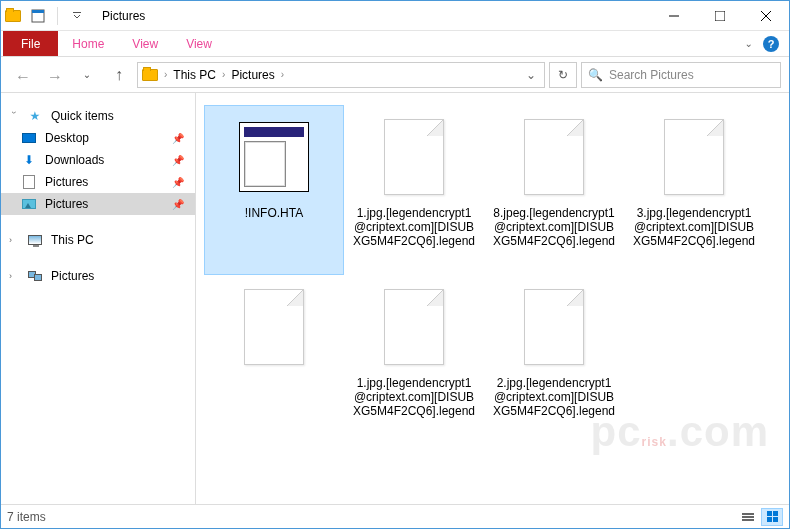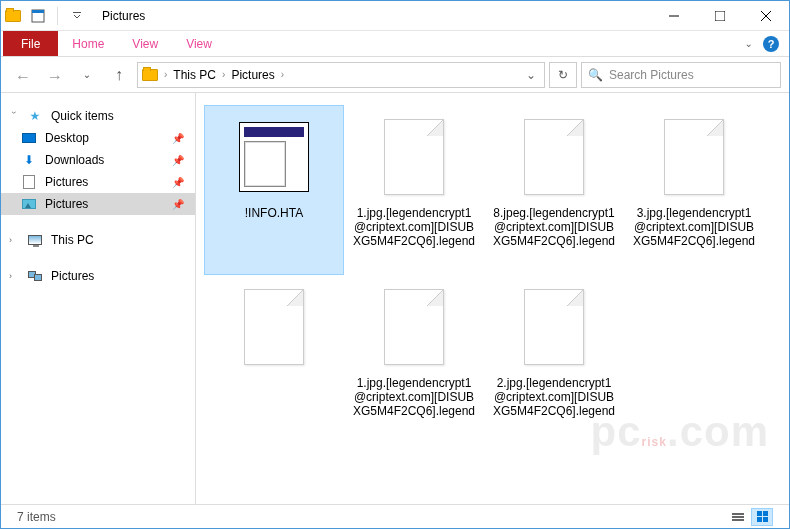--- a/index.html
+++ b/index.html
@@ -57,21 +57,21 @@
 .files{display:flex;flex-wrap:wrap;gap:0;align-content:flex-start}
 .file{width:140px;height:170px;display:flex;flex-direction:column;align-items:center;padding:6px;border:1px solid transparent}
 .file.sel{background:#cce8ff;border:1px solid #99d1ff}
 .thumb{width:80px;height:90px;display:flex;align-items:center;justify-content:center;margin-bottom:4px}
 .blank-file{width:60px;height:76px;background:#fff;border:1px solid #ccc;position:relative;box-shadow:1px 1px 2px rgba(0,0,0,0.1)}
 .blank-file::before{content:"";position:absolute;top:0;right:0;width:16px;height:16px;background:linear-gradient(135deg,transparent 48%,#ccc 48%,#ccc 52%,#f0f0f0 52%)}
 .hta-icon{width:70px;height:70px;background:#fff;border:1px solid #000;position:relative}
 .hta-icon::before{content:"";position:absolute;top:4px;left:4px;right:4px;height:10px;background:#29247a}
 .hta-icon::after{content:"";position:absolute;top:18px;left:4px;width:40px;bottom:4px;background:#fff;border:1px solid #888;box-shadow:inset 0 0 0 1px #ddd}
 .fname{text-align:center;font-size:12px;line-height:14px;word-break:break-all;max-width:130px;color:#000}
-.statusbar{position:absolute;bottom:0;left:0;right:0;height:24px;border-top:1px solid #ddd;display:flex;align-items:center;padding:0 16px;font-size:12px;color:#555;background:#fff}
+.statusbar{position:absolute;bottom:0;left:0;right:0;height:24px;border-top:1px solid #ddd;display:flex;align-items:center;padding:0 6px;font-size:12px;color:#555;background:#fff}
 .sb-right{margin-left:auto;display:flex;gap:2px}
 .view-btn{width:22px;height:18px;border:1px solid transparent;display:flex;align-items:center;justify-content:center}
 .view-btn.active{background:#cce8ff;border-color:#99d1ff}
 .vb-list{display:flex;flex-direction:column;gap:1px}
 .vb-list span{width:12px;height:2px;background:#666}
 .vb-grid{display:grid;grid-template-columns:5px 5px;grid-template-rows:5px 5px;gap:1px}
 .vb-grid span{background:#0078d7}
 .watermark{position:absolute;right:20px;bottom:50px;font-size:42px;font-weight:bold;color:rgba(200,200,200,0.35);letter-spacing:1px;pointer-events:none;font-family:Arial}
 .watermark .r{color:rgba(228,120,120,0.4)}
 </style>

